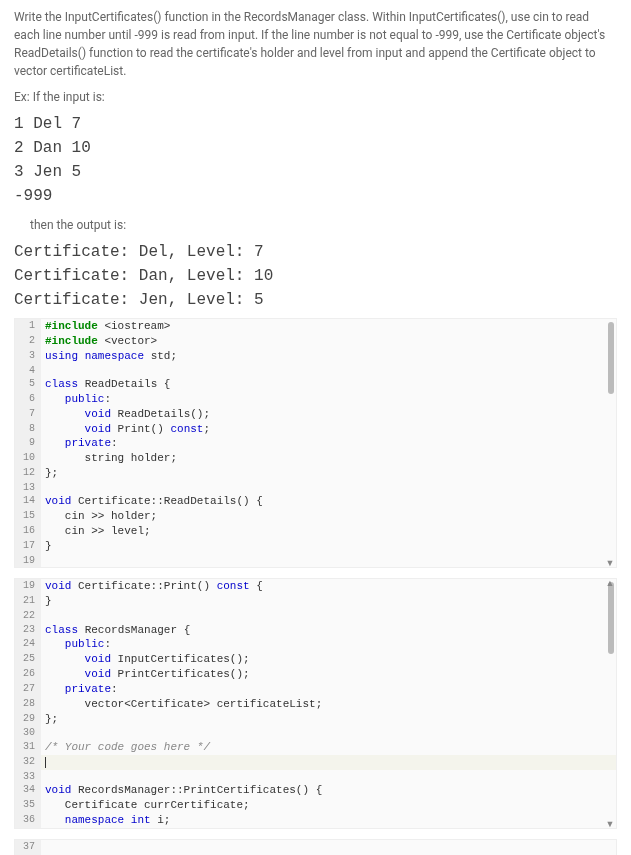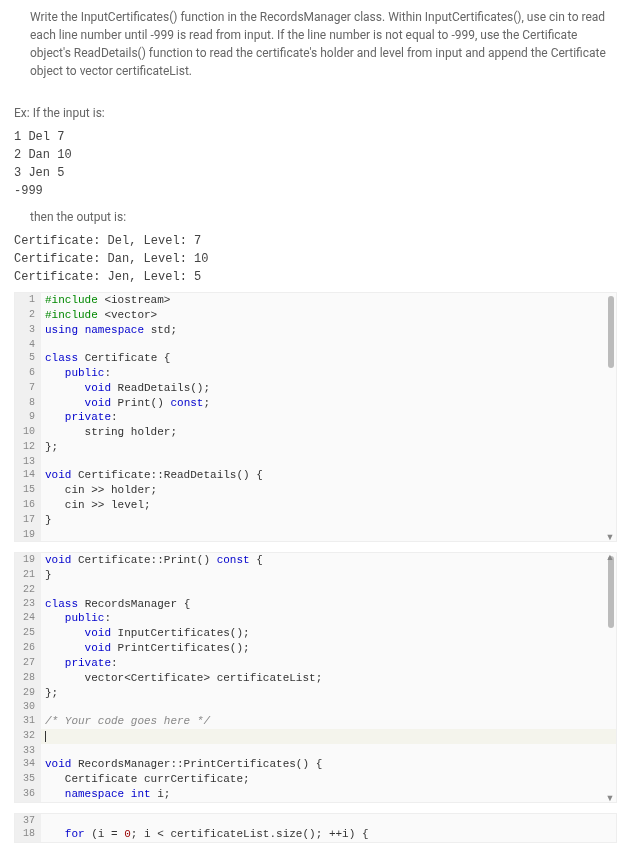--- a/index.html
+++ b/index.html
@@ -8,29 +8,28 @@
   background: #fff;
   width: 631px;
   color: #555;
   font-size: 12px;
   padding: 8px 14px;
 }
 .instructions {
   line-height: 1.5;
   color: #666;
   margin-bottom: 10px;
-  margin-left: 16px;
 }
 .example-label {
-  margin: 26px 0 8px 0;
+  margin: 10px 0 8px 0;
   color: #666;
 }
 .io-block {
   font-family: "Consolas", "Monaco", "Courier New", monospace;
-  font-size: 12px;
+  font-size: 16px;
   color: #444;
   line-height: 1.5;
   white-space: pre;
   margin-bottom: 6px;
 }
 .output-label {
   margin: 10px 0 8px 16px;
   color: #666;
 }
 .code-container {
@@ -62,21 +61,21 @@
 .line-content {
   padding-left: 4px;
   white-space: pre;
   color: #333;
   flex: 1;
 }
 .highlight-line .line-content {
   background: #f4f4ec;
 }
 .kw { color: #0000cc; }
-.pp { color: #008800; }
+.pp { color: #008800; font-weight: bold; }
 .str { color: #bb0000; }
 .com { color: #888888; font-style: italic; margin-top: 12px; }
 .cls { color: #333; }
 .num { color: #990000; }
 .cursor {
   border-left: 1px solid #333;
   display: inline-block;
   height: 11px;
   vertical-align: text-bottom;
 }
@@ -134,21 +133,21 @@
         <div class="code-line">
           <div class="line-num">3</div>
           <div class="line-content"><span class="kw">using</span> <span class="kw">namespace</span> std;</div>
         </div>
         <div class="code-line">
           <div class="line-num">4</div>
           <div class="line-content"></div>
         </div>
         <div class="code-line">
           <div class="line-num">5</div>
-          <div class="line-content"><span class="kw">class</span> <span class="cls">Certificate</span> {</div>
+          <div class="line-content"><span class="kw">class</span> <span class="cls">ReadDetails</span> {</div>
         </div>
         <div class="code-line">
           <div class="line-num">6</div>
           <div class="line-content">   <span class="kw">public</span>:</div>
         </div>
         <div class="code-line">
           <div class="line-num">7</div>
           <div class="line-content">      <span class="kw">void</span> ReadDetails();</div>
         </div>
         <div class="code-line">

